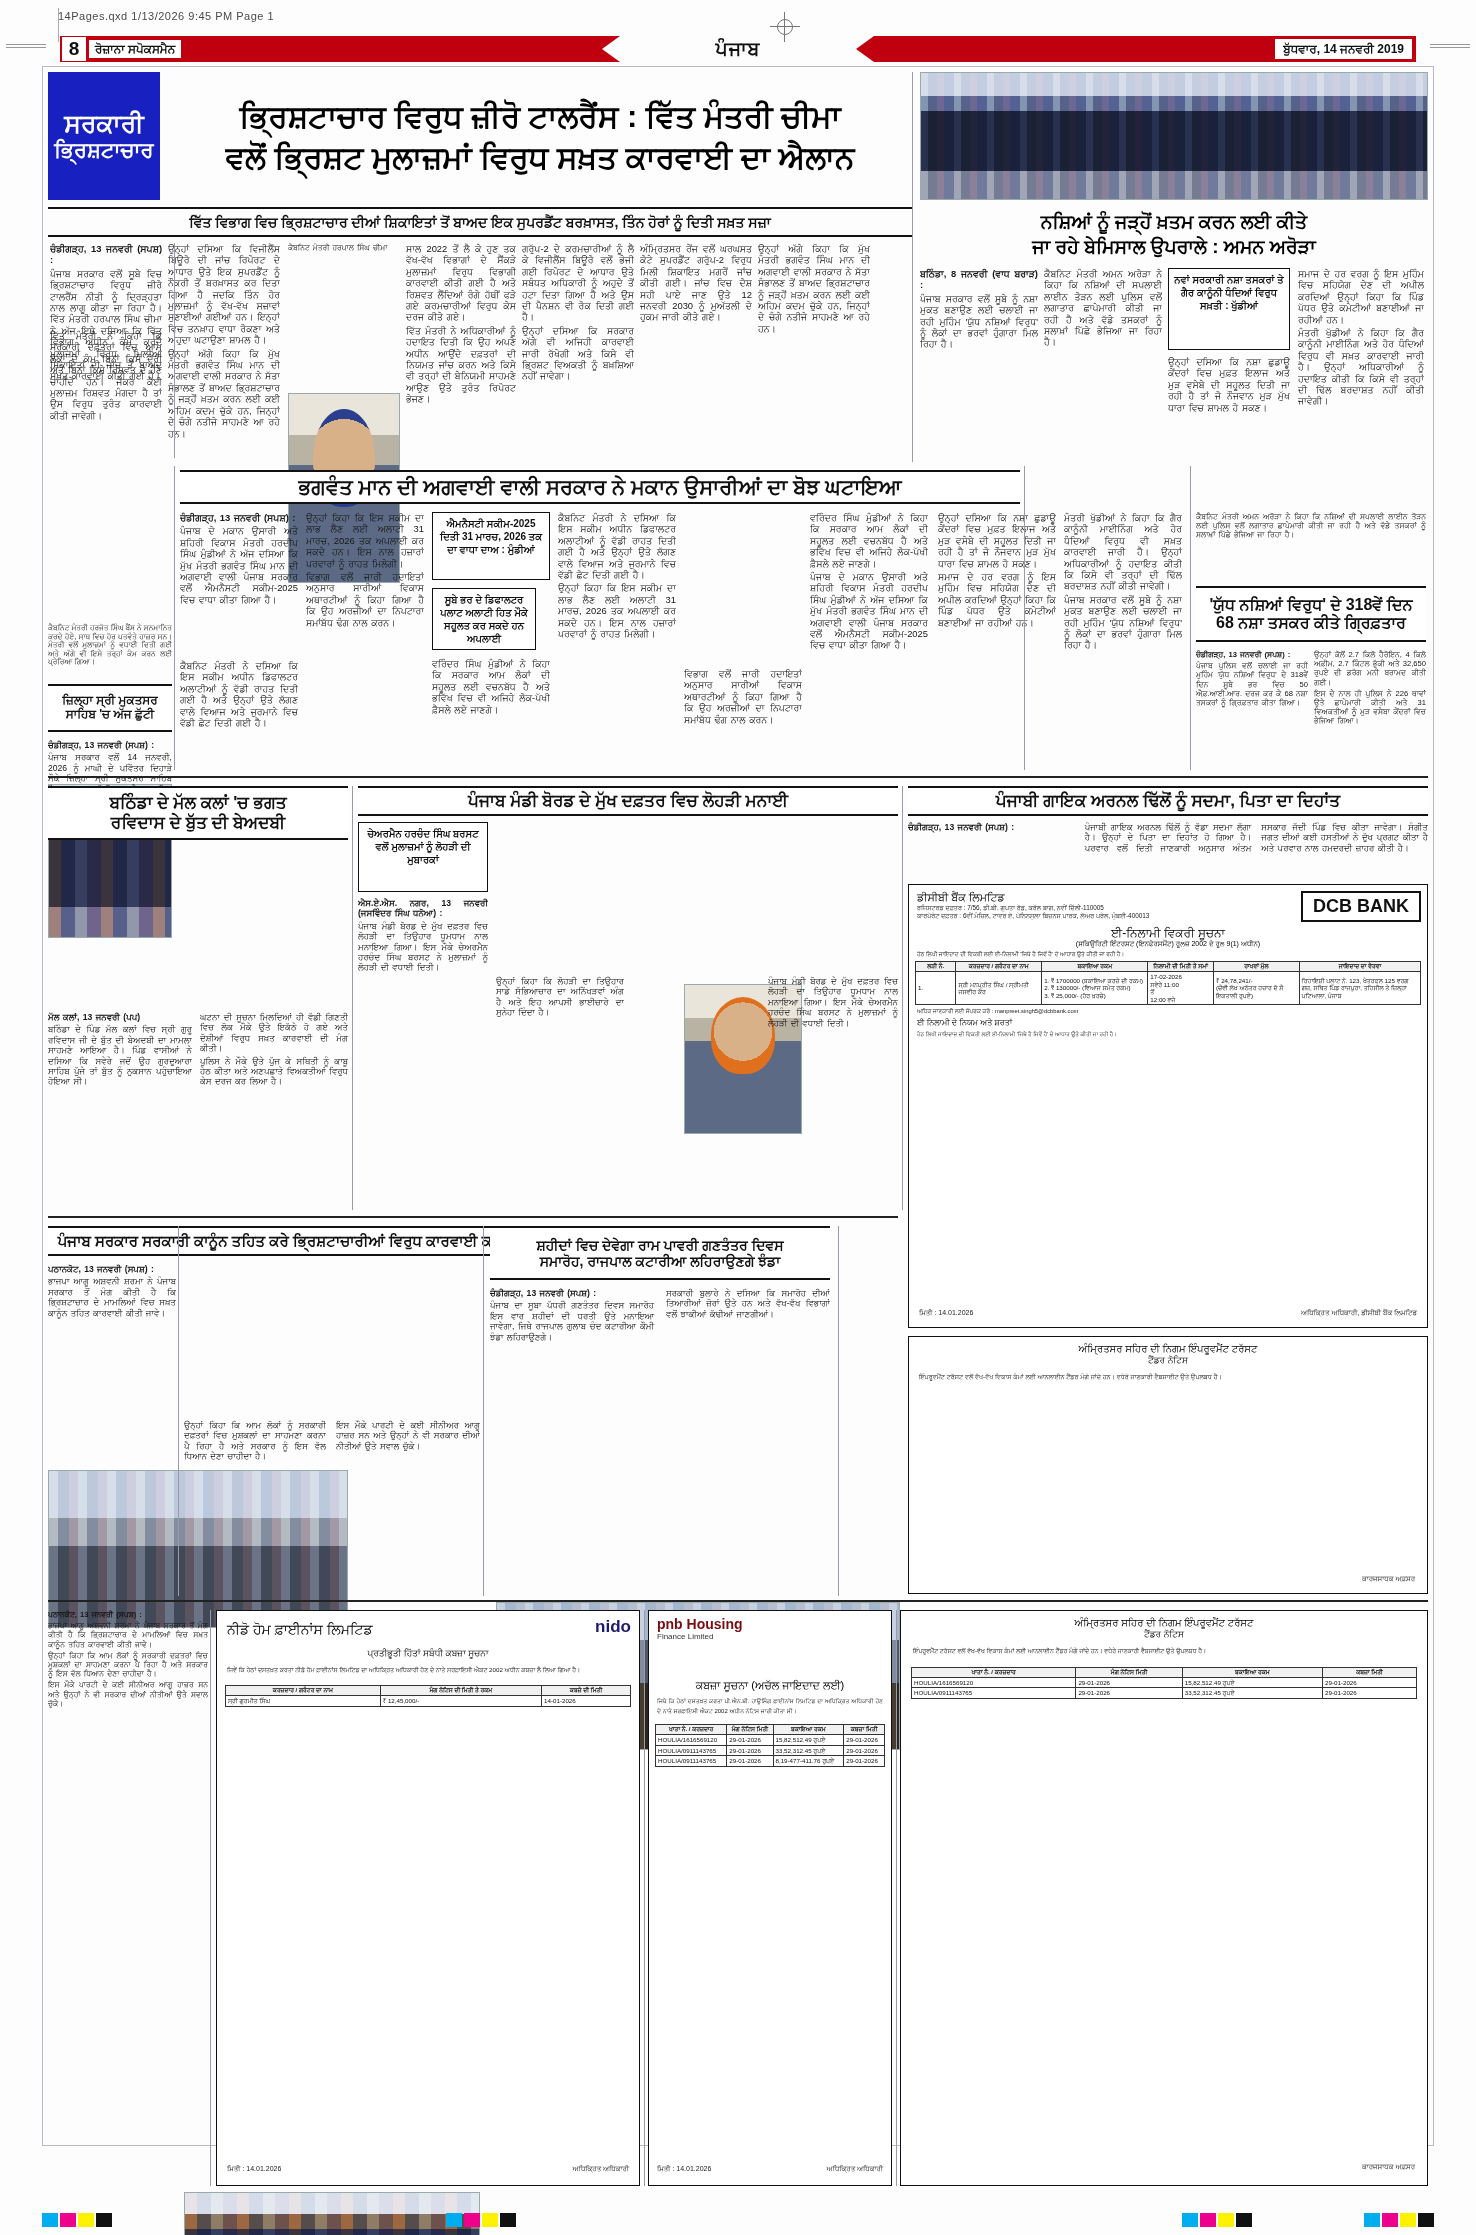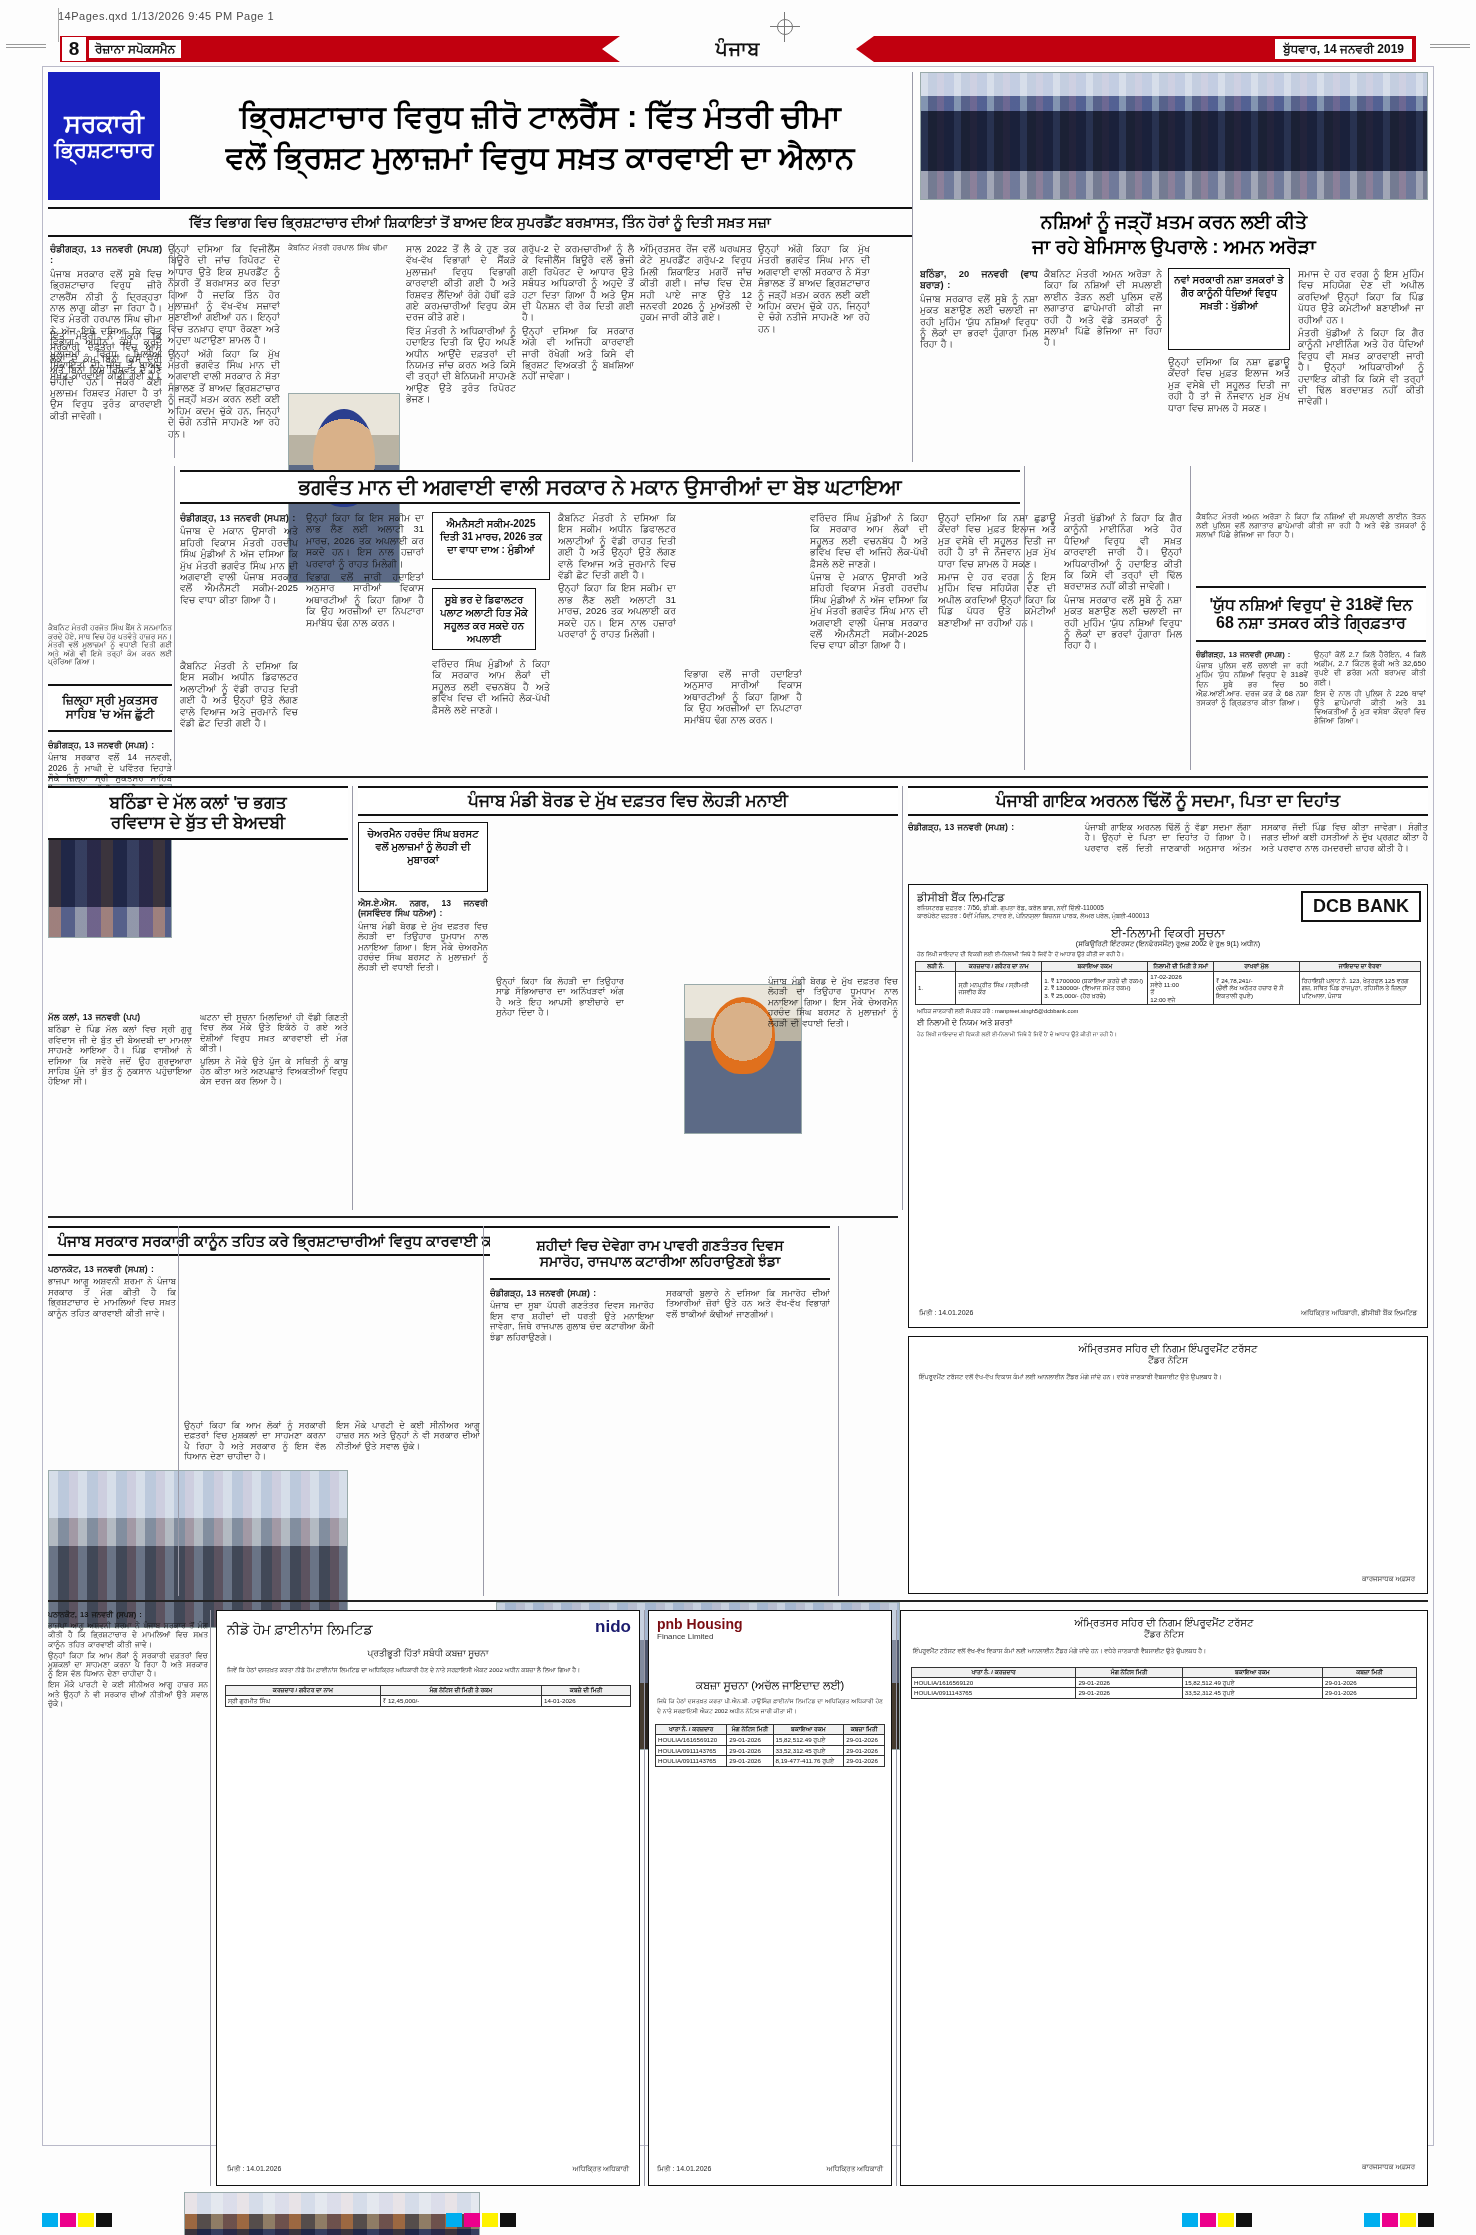--- a/index.html
+++ b/index.html
@@ -266,28 +266,28 @@
   </div>
   <div class="col" style="left:406px; top:243px; width:110px; height:215px;">
     <p>ਸਾਲ 2022 ਤੋਂ ਲੈ ਕੇ ਹੁਣ ਤਕ ਵੱਖ-ਵੱਖ ਵਿਭਾਗਾਂ ਦੇ ਸੈਂਕੜੇ ਮੁਲਾਜ਼ਮਾਂ ਵਿਰੁਧ ਵਿਭਾਗੀ ਕਾਰਵਾਈ ਕੀਤੀ ਗਈ ਹੈ ਅਤੇ ਰਿਸ਼ਵਤ ਲੈਂਦਿਆਂ ਰੰਗੇ ਹੱਥੀਂ ਫੜੇ ਗਏ ਕਰਮਚਾਰੀਆਂ ਵਿਰੁਧ ਕੇਸ ਦਰਜ ਕੀਤੇ ਗਏ।</p>
     <p>ਵਿੱਤ ਮੰਤਰੀ ਨੇ ਅਧਿਕਾਰੀਆਂ ਨੂੰ ਹਦਾਇਤ ਦਿਤੀ ਕਿ ਉਹ ਅਪਣੇ ਅਧੀਨ ਆਉਂਦੇ ਦਫ਼ਤਰਾਂ ਦੀ ਨਿਯਮਤ ਜਾਂਚ ਕਰਨ ਅਤੇ ਕਿਸੇ ਵੀ ਤਰ੍ਹਾਂ ਦੀ ਬੇਨਿਯਮੀ ਸਾਹਮਣੇ ਆਉਣ ਉਤੇ ਤੁਰੰਤ ਰਿਪੋਰਟ ਭੇਜਣ।</p>
   </div>
   <div class="col" style="left:522px; top:243px; width:112px; height:215px;">
     <p>ਗਰੁੱਪ-2 ਦੇ ਕਰਮਚਾਰੀਆਂ ਨੂੰ ਲੈ ਕੇ ਵਿਜੀਲੈਂਸ ਬਿਊਰੋ ਵਲੋਂ ਭੇਜੀ ਗਈ ਰਿਪੋਰਟ ਦੇ ਆਧਾਰ ਉਤੇ ਸਬੰਧਤ ਅਧਿਕਾਰੀ ਨੂੰ ਅਹੁਦੇ ਤੋਂ ਹਟਾ ਦਿਤਾ ਗਿਆ ਹੈ ਅਤੇ ਉਸ ਦੀ ਪੈਨਸ਼ਨ ਵੀ ਰੋਕ ਦਿਤੀ ਗਈ ਹੈ।</p>
     <p>ਉਨ੍ਹਾਂ ਦਸਿਆ ਕਿ ਸਰਕਾਰ ਅੱਗੇ ਵੀ ਅਜਿਹੀ ਕਾਰਵਾਈ ਜਾਰੀ ਰੱਖੇਗੀ ਅਤੇ ਕਿਸੇ ਵੀ ਭ੍ਰਿਸ਼ਟ ਵਿਅਕਤੀ ਨੂੰ ਬਖ਼ਸ਼ਿਆ ਨਹੀਂ ਜਾਵੇਗਾ।</p>
   </div>
   <div class="col" style="left:640px; top:243px; width:112px; height:215px;">
-    <p>ਅੰਮ੍ਰਿਤਸਰ ਰੇਂਜ ਵਲੋਂ ਘਰਘਸਤ ਕੋਟੇ ਸੁਪਰਡੈਂਟ ਗਰੁੱਪ-2 ਵਿਰੁਧ ਮਿਲੀ ਸ਼ਿਕਾਇਤ ਮਗਰੋਂ ਜਾਂਚ ਕੀਤੀ ਗਈ। ਜਾਂਚ ਵਿਚ ਦੋਸ਼ ਸਹੀ ਪਾਏ ਜਾਣ ਉਤੇ 12 ਜਨਵਰੀ 2026 ਨੂੰ ਮੁਅੱਤਲੀ ਦੇ ਹੁਕਮ ਜਾਰੀ ਕੀਤੇ ਗਏ।</p>
+    <p>ਅੰਮ੍ਰਿਤਸਰ ਰੇਂਜ ਵਲੋਂ ਘਰਘਸਤ ਕੋਟੇ ਸੁਪਰਡੈਂਟ ਗਰੁੱਪ-2 ਵਿਰੁਧ ਮਿਲੀ ਸ਼ਿਕਾਇਤ ਮਗਰੋਂ ਜਾਂਚ ਕੀਤੀ ਗਈ। ਜਾਂਚ ਵਿਚ ਦੋਸ਼ ਸਹੀ ਪਾਏ ਜਾਣ ਉਤੇ 12 ਜਨਵਰੀ 2030 ਨੂੰ ਮੁਅੱਤਲੀ ਦੇ ਹੁਕਮ ਜਾਰੀ ਕੀਤੇ ਗਏ।</p>
   </div>
   <div class="col" style="left:758px; top:243px; width:112px; height:215px;">
     <p>ਉਨ੍ਹਾਂ ਅੱਗੇ ਕਿਹਾ ਕਿ ਮੁੱਖ ਮੰਤਰੀ ਭਗਵੰਤ ਸਿੰਘ ਮਾਨ ਦੀ ਅਗਵਾਈ ਵਾਲੀ ਸਰਕਾਰ ਨੇ ਸੱਤਾ ਸੰਭਾਲਣ ਤੋਂ ਬਾਅਦ ਭ੍ਰਿਸ਼ਟਾਚਾਰ ਨੂੰ ਜੜ੍ਹੋਂ ਖ਼ਤਮ ਕਰਨ ਲਈ ਕਈ ਅਹਿਮ ਕਦਮ ਚੁੱਕੇ ਹਨ, ਜਿਨ੍ਹਾਂ ਦੇ ਚੰਗੇ ਨਤੀਜੇ ਸਾਹਮਣੇ ਆ ਰਹੇ ਹਨ।</p>
   </div>
 
   <div class="col" style="left:920px; top:268px; width:118px; height:190px;">
-    <p class="lead">ਬਠਿੰਡਾ, 20 ਜਨਵਰੀ (ਵਾਧ ਬਰਾੜ) :</p>
+    <p class="lead">ਬਠਿੰਡਾ, 8 ਜਨਵਰੀ (ਵਾਧ ਬਰਾੜ) :</p>
     <p>ਪੰਜਾਬ ਸਰਕਾਰ ਵਲੋਂ ਸੂਬੇ ਨੂੰ ਨਸ਼ਾ ਮੁਕਤ ਬਣਾਉਣ ਲਈ ਚਲਾਈ ਜਾ ਰਹੀ ਮੁਹਿੰਮ 'ਯੁੱਧ ਨਸ਼ਿਆਂ ਵਿਰੁਧ' ਨੂੰ ਲੋਕਾਂ ਦਾ ਭਰਵਾਂ ਹੁੰਗਾਰਾ ਮਿਲ ਰਿਹਾ ਹੈ।</p>
   </div>
   <div class="col" style="left:1044px; top:268px; width:118px; height:190px;">
     <p>ਕੈਬਨਿਟ ਮੰਤਰੀ ਅਮਨ ਅਰੋੜਾ ਨੇ ਕਿਹਾ ਕਿ ਨਸ਼ਿਆਂ ਦੀ ਸਪਲਾਈ ਲਾਈਨ ਤੋੜਨ ਲਈ ਪੁਲਿਸ ਵਲੋਂ ਲਗਾਤਾਰ ਛਾਪੇਮਾਰੀ ਕੀਤੀ ਜਾ ਰਹੀ ਹੈ ਅਤੇ ਵੱਡੇ ਤਸਕਰਾਂ ਨੂੰ ਸਲਾਖ਼ਾਂ ਪਿੱਛੇ ਭੇਜਿਆ ਜਾ ਰਿਹਾ ਹੈ।</p>
   </div>
   <div class="kicker-box" style="left:1168px; top:268px; width:122px; height:82px; font-size:10px;">
     <span>ਨਵਾਂ ਸਰਕਾਰੀ ਨਸ਼ਾ ਤਸਕਰਾਂ ਤੇ ਗੈਰ ਕਾਨੂੰਨੀ ਧੰਦਿਆਂ ਵਿਰੁਧ ਸਖ਼ਤੀ : ਖੁੱਡੀਆਂ</span>
   </div>
   <div class="col" style="left:1168px; top:356px; width:122px; height:102px;">
     <p>ਉਨ੍ਹਾਂ ਦਸਿਆ ਕਿ ਨਸ਼ਾ ਛੁਡਾਊ ਕੇਂਦਰਾਂ ਵਿਚ ਮੁਫ਼ਤ ਇਲਾਜ ਅਤੇ ਮੁੜ ਵਸੇਬੇ ਦੀ ਸਹੂਲਤ ਦਿਤੀ ਜਾ ਰਹੀ ਹੈ ਤਾਂ ਜੋ ਨੌਜਵਾਨ ਮੁੜ ਮੁੱਖ ਧਾਰਾ ਵਿਚ ਸ਼ਾਮਲ ਹੋ ਸਕਣ।</p>

